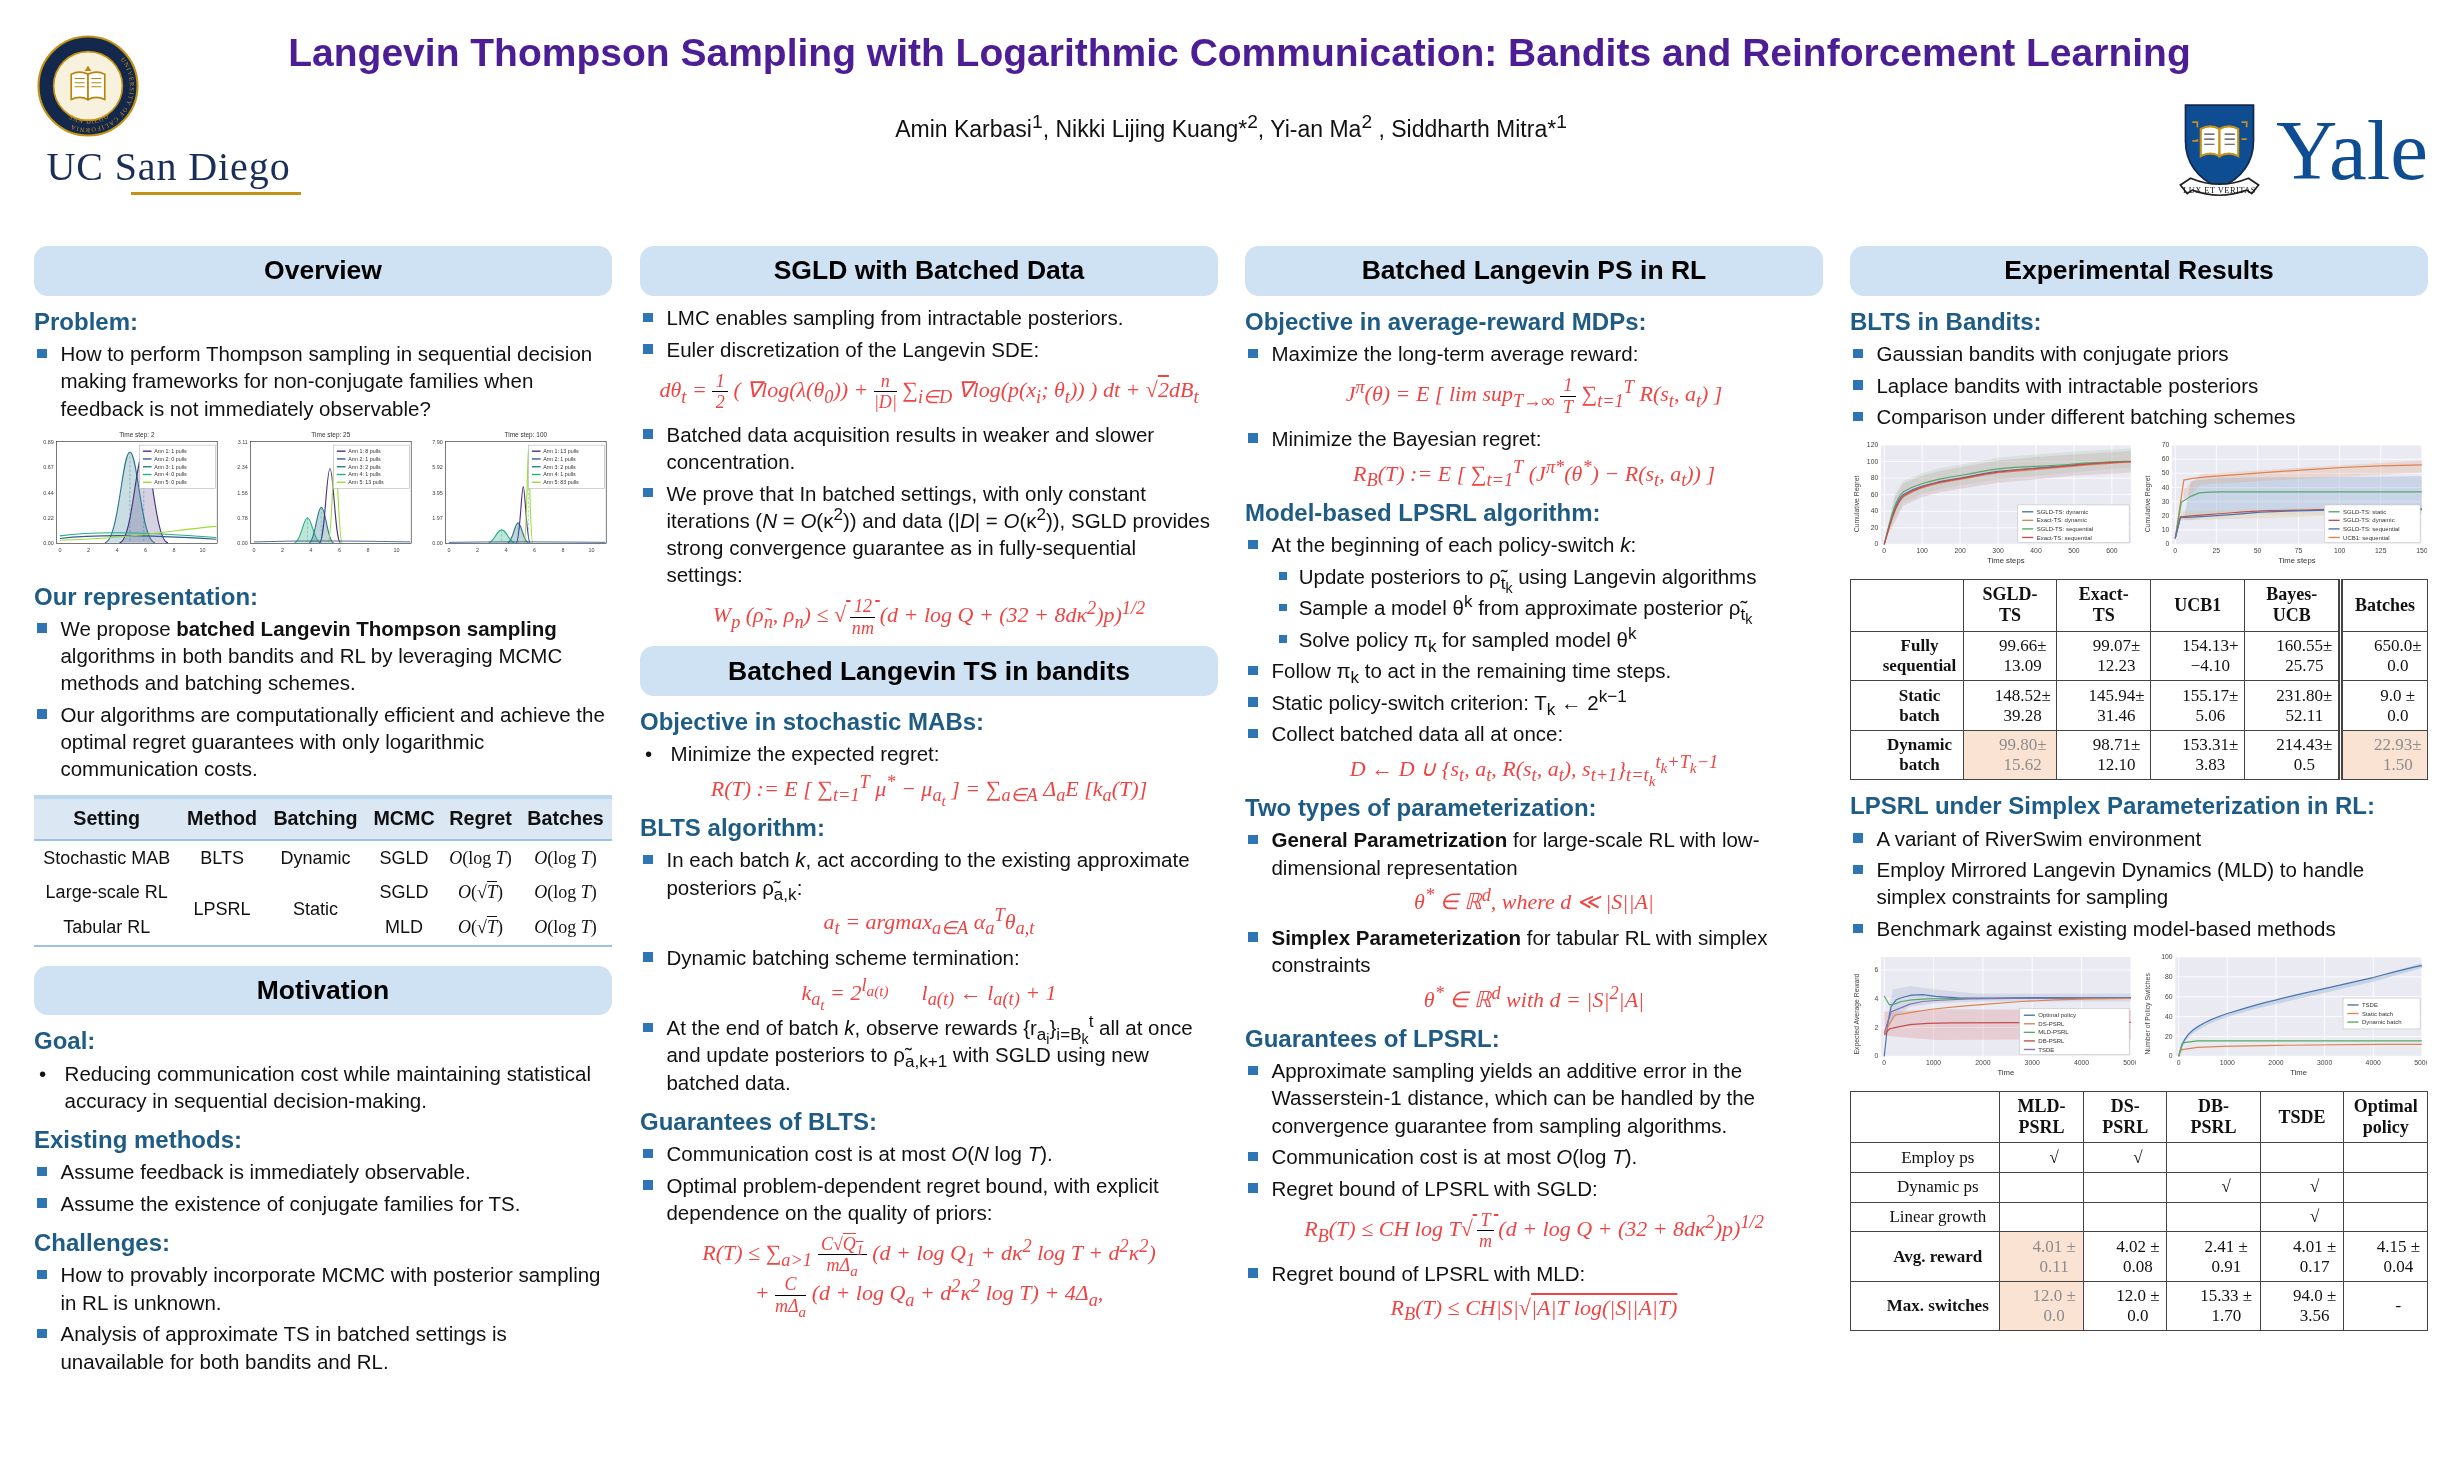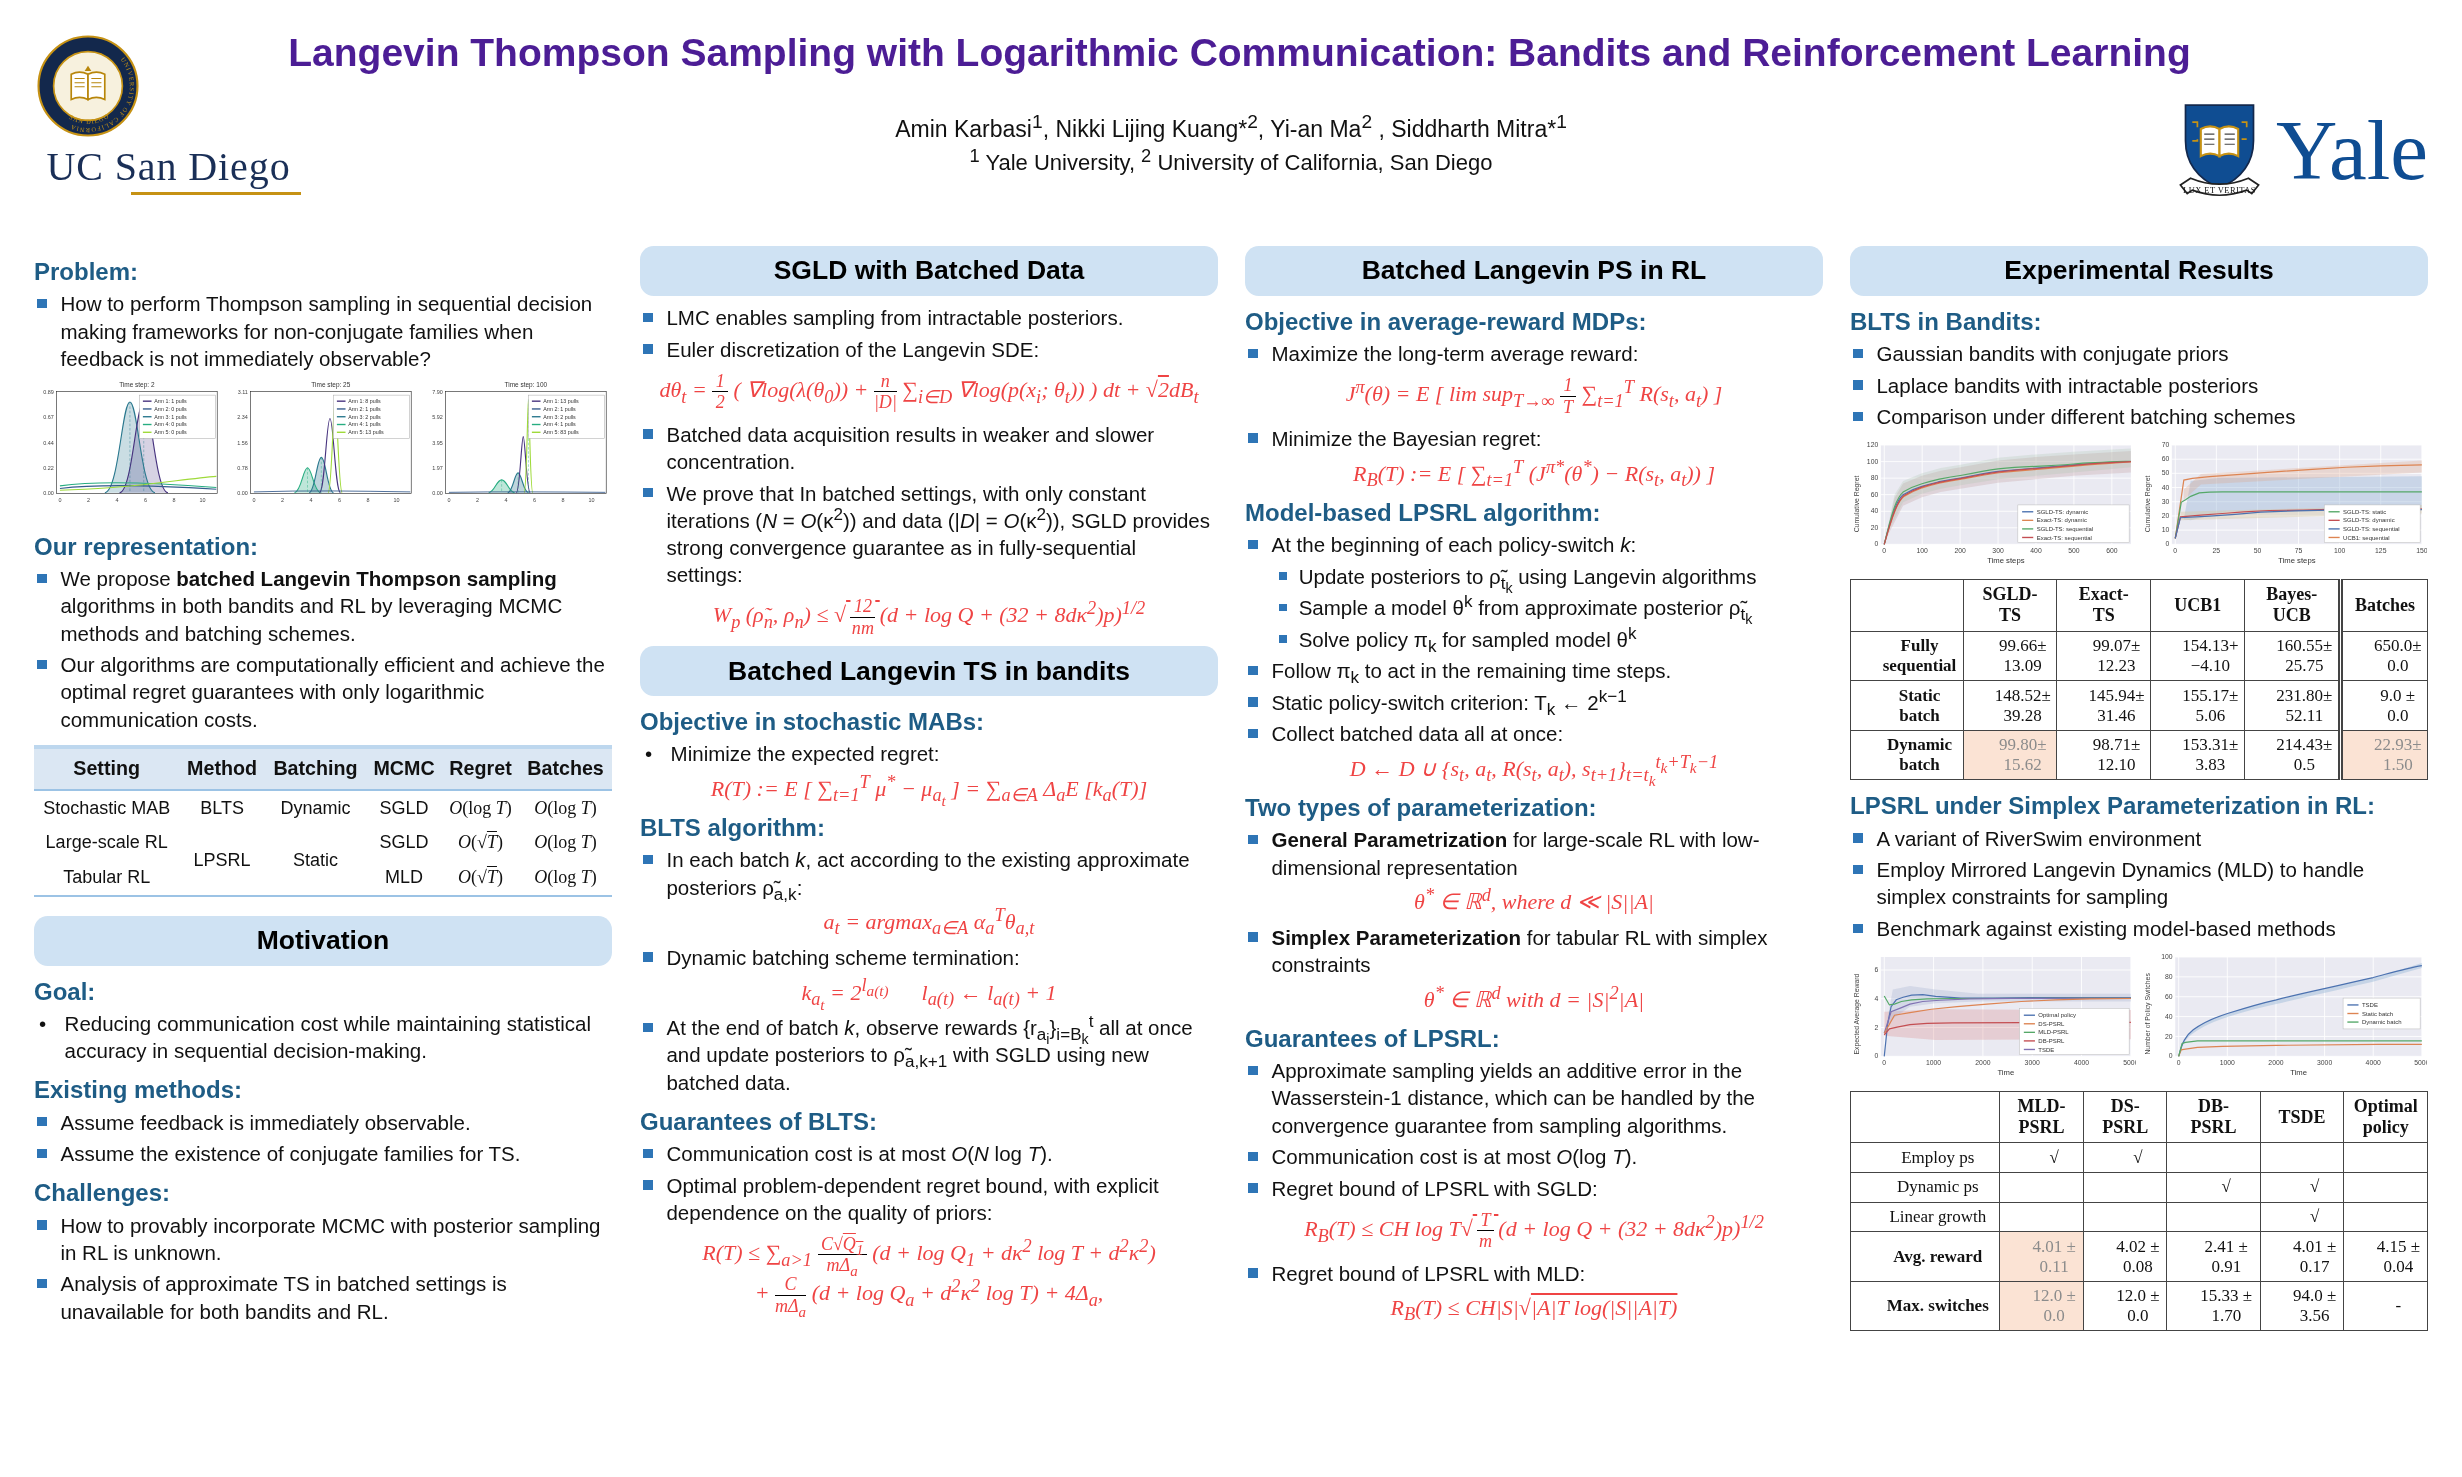--- a/index.html
+++ b/index.html
@@ -74,39 +74,39 @@
         <path d="M46 53 h12 M46 58 h12 M46 63 h12 M66 53 h12 M66 58 h12 M66 63 h12" stroke="#b8860b" stroke-width="1.2"></path>
         <path d="M62 38 l4 6 h-8 Z" fill="#b8860b"></path>
       </g>
     </svg>
     <div class="ucsd-word">UC San Diego</div>
     <div class="gold-line"></div>
   </div>
 
   <div class="title">Langevin Thompson Sampling with Logarithmic Communication: Bandits and Reinforcement Learning</div>
   <div class="authors">Amin Karbasi<sup>1</sup>, Nikki Lijing Kuang*<sup>2</sup>, Yi-an Ma<sup>2</sup> , Siddharth Mitra*<sup>1</sup></div>
-  <div class="affil"><sup>1</sup> Yale University, <sup>2</sup> University of California, San Diego</div>
 
   <div class="yale">
     <svg width="85" height="108" viewBox="0 0 100 126">
       <path d="M10 2 h80 v42 q0 38 -40 56 q-40 -18 -40 -56 Z" fill="#0f4d92" stroke="#13284c" stroke-width="2"></path>
       <g>
         <path d="M28 30 Q39 24 50 30 L50 62 Q39 56 28 62 Z" fill="#fff" stroke="#c69214" stroke-width="2.5"></path>
         <path d="M72 30 Q61 24 50 30 L50 62 Q61 56 72 62 Z" fill="#fff" stroke="#c69214" stroke-width="2.5"></path>
         <path d="M32 36 h12 M32 42 h12 M32 48 h12 M56 36 h12 M56 42 h12 M56 48 h12" stroke="#444" stroke-width="1.4"></path>
         <path d="M18 22 h6 v6 M18 44 h6 v-2 M76 22 h6 v6 M76 42 h6" stroke="#c69214" stroke-width="2" fill="none"></path>
       </g>
       <path d="M4 96 l12 -8 q34 14 68 0 l12 8 -8 10 -6 -4 q-32 12 -64 0 l-6 4 Z" fill="#fff" stroke="#222" stroke-width="2"></path>
       <text x="50" y="105" text-anchor="middle" style="font:10px 'Liberation Serif',serif;fill:#111;letter-spacing:.5px">LUX ET VERITAS</text>
     </svg>
     <div class="yale-word">Yale</div>
   </div>
 </div>
 
 <div class="col" id="col1">
+  <div class="sec-head">Overview</div>
   <div class="sub">Problem:</div>
   <div class="b">
       <span class="sq"></span>
       <span class="bt">How to perform Thompson sampling in sequential decision making frameworks for non-conjugate families when feedback is not immediately observable?</span>
     </div>
 
   <div class="plotrow">
 
     <svg width="191" height="142" viewBox="0 0 219 163">
       <rect x="26" y="14" width="186" height="118" fill="#fff" stroke="#222" stroke-width=".7"></rect>

